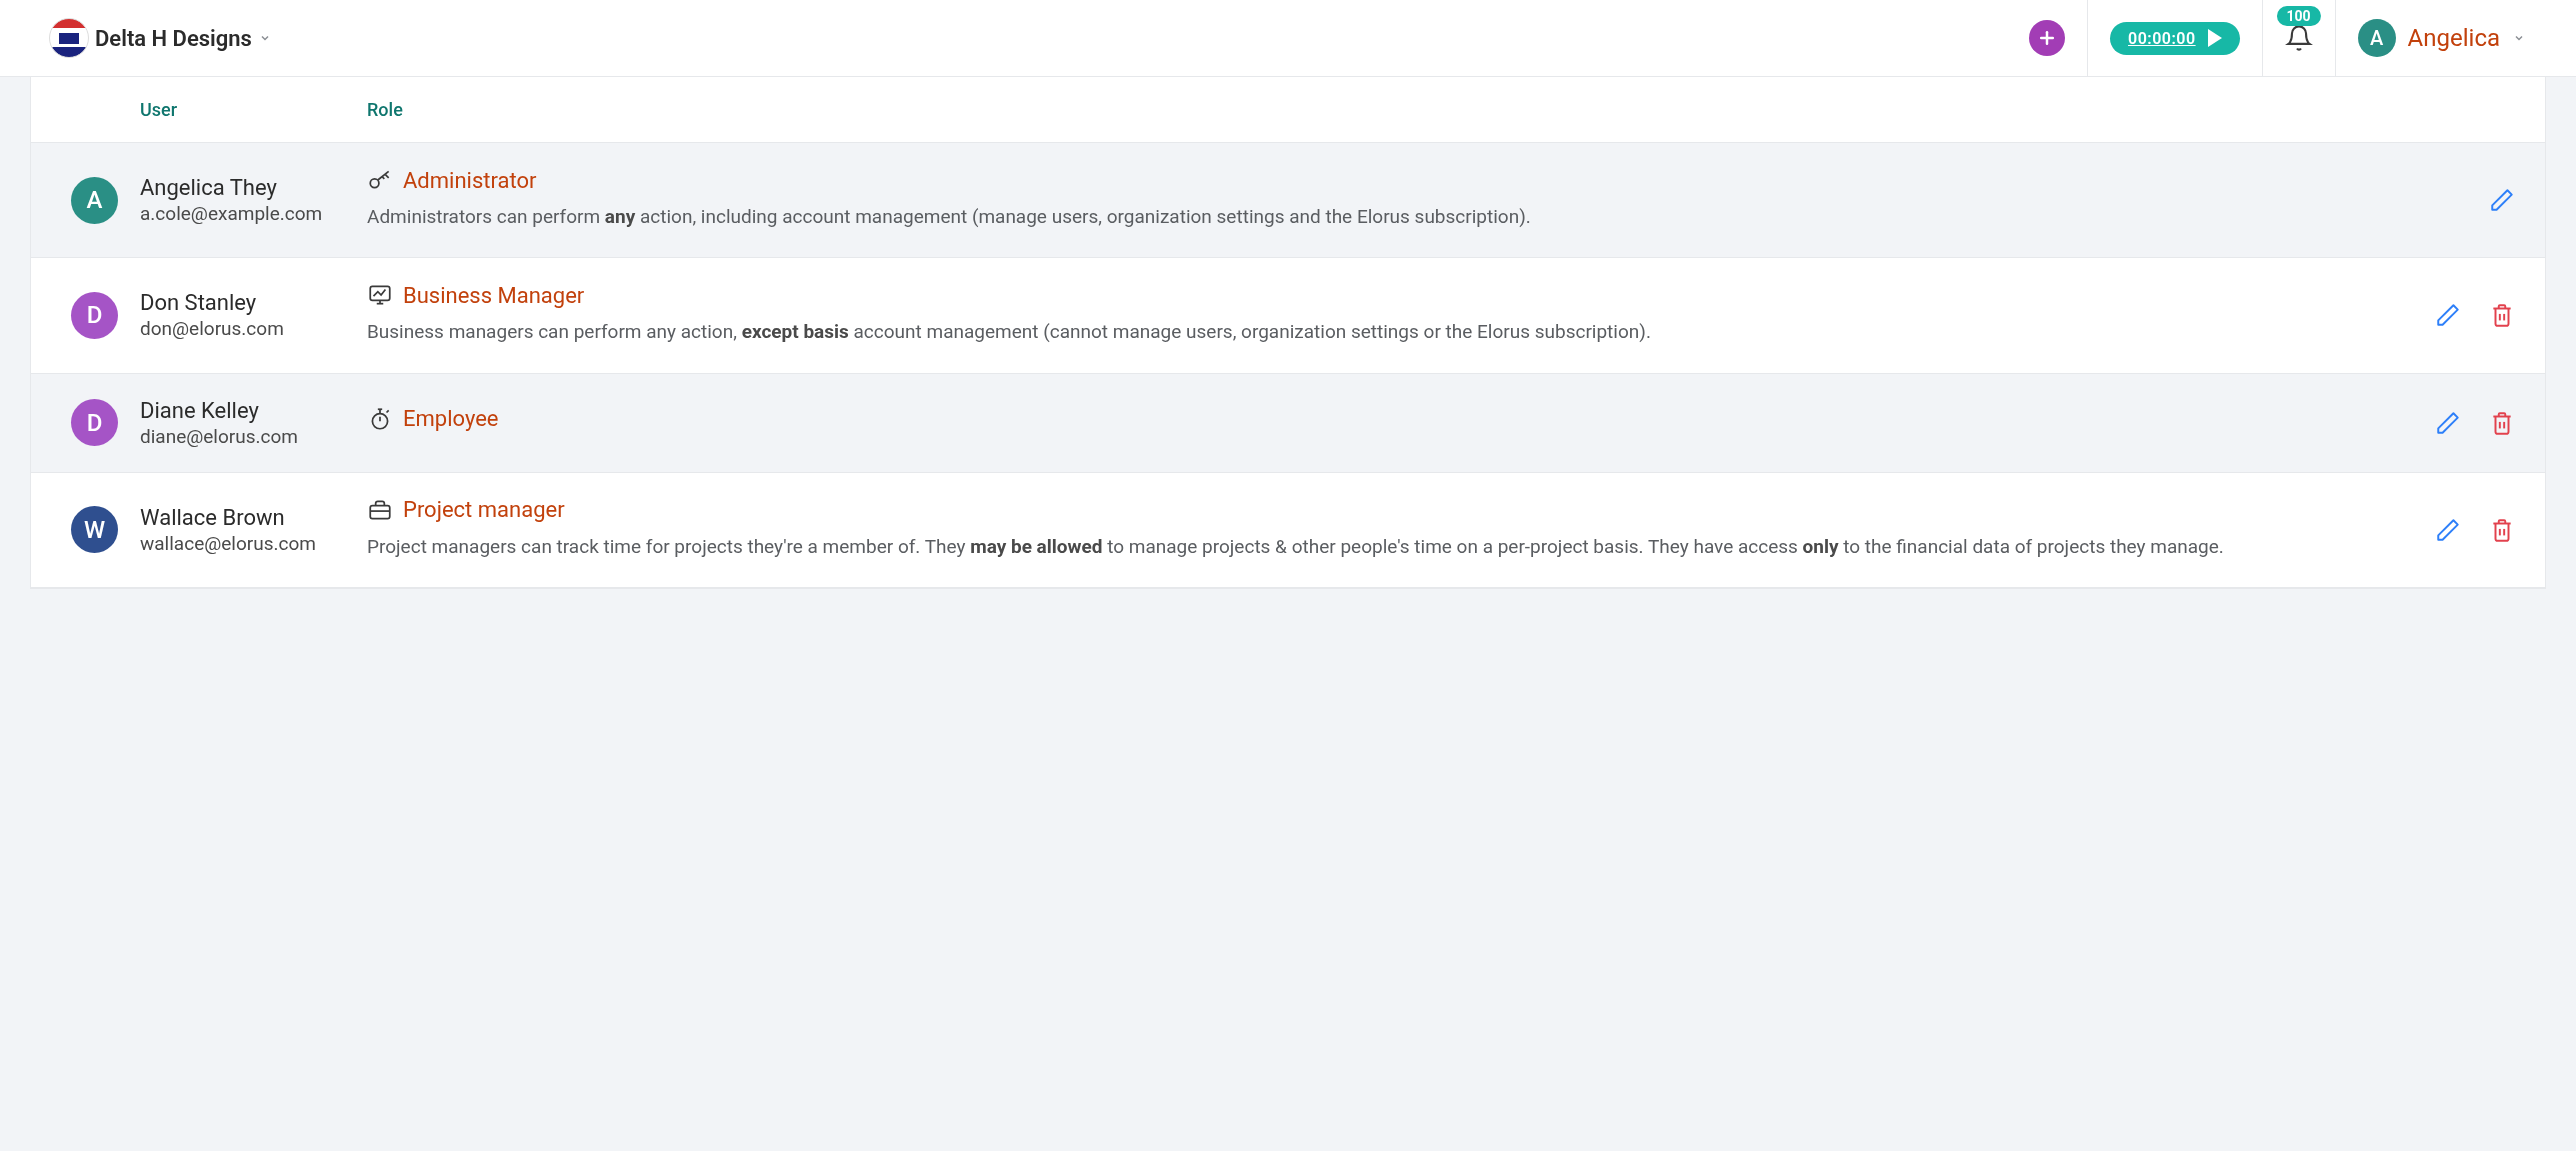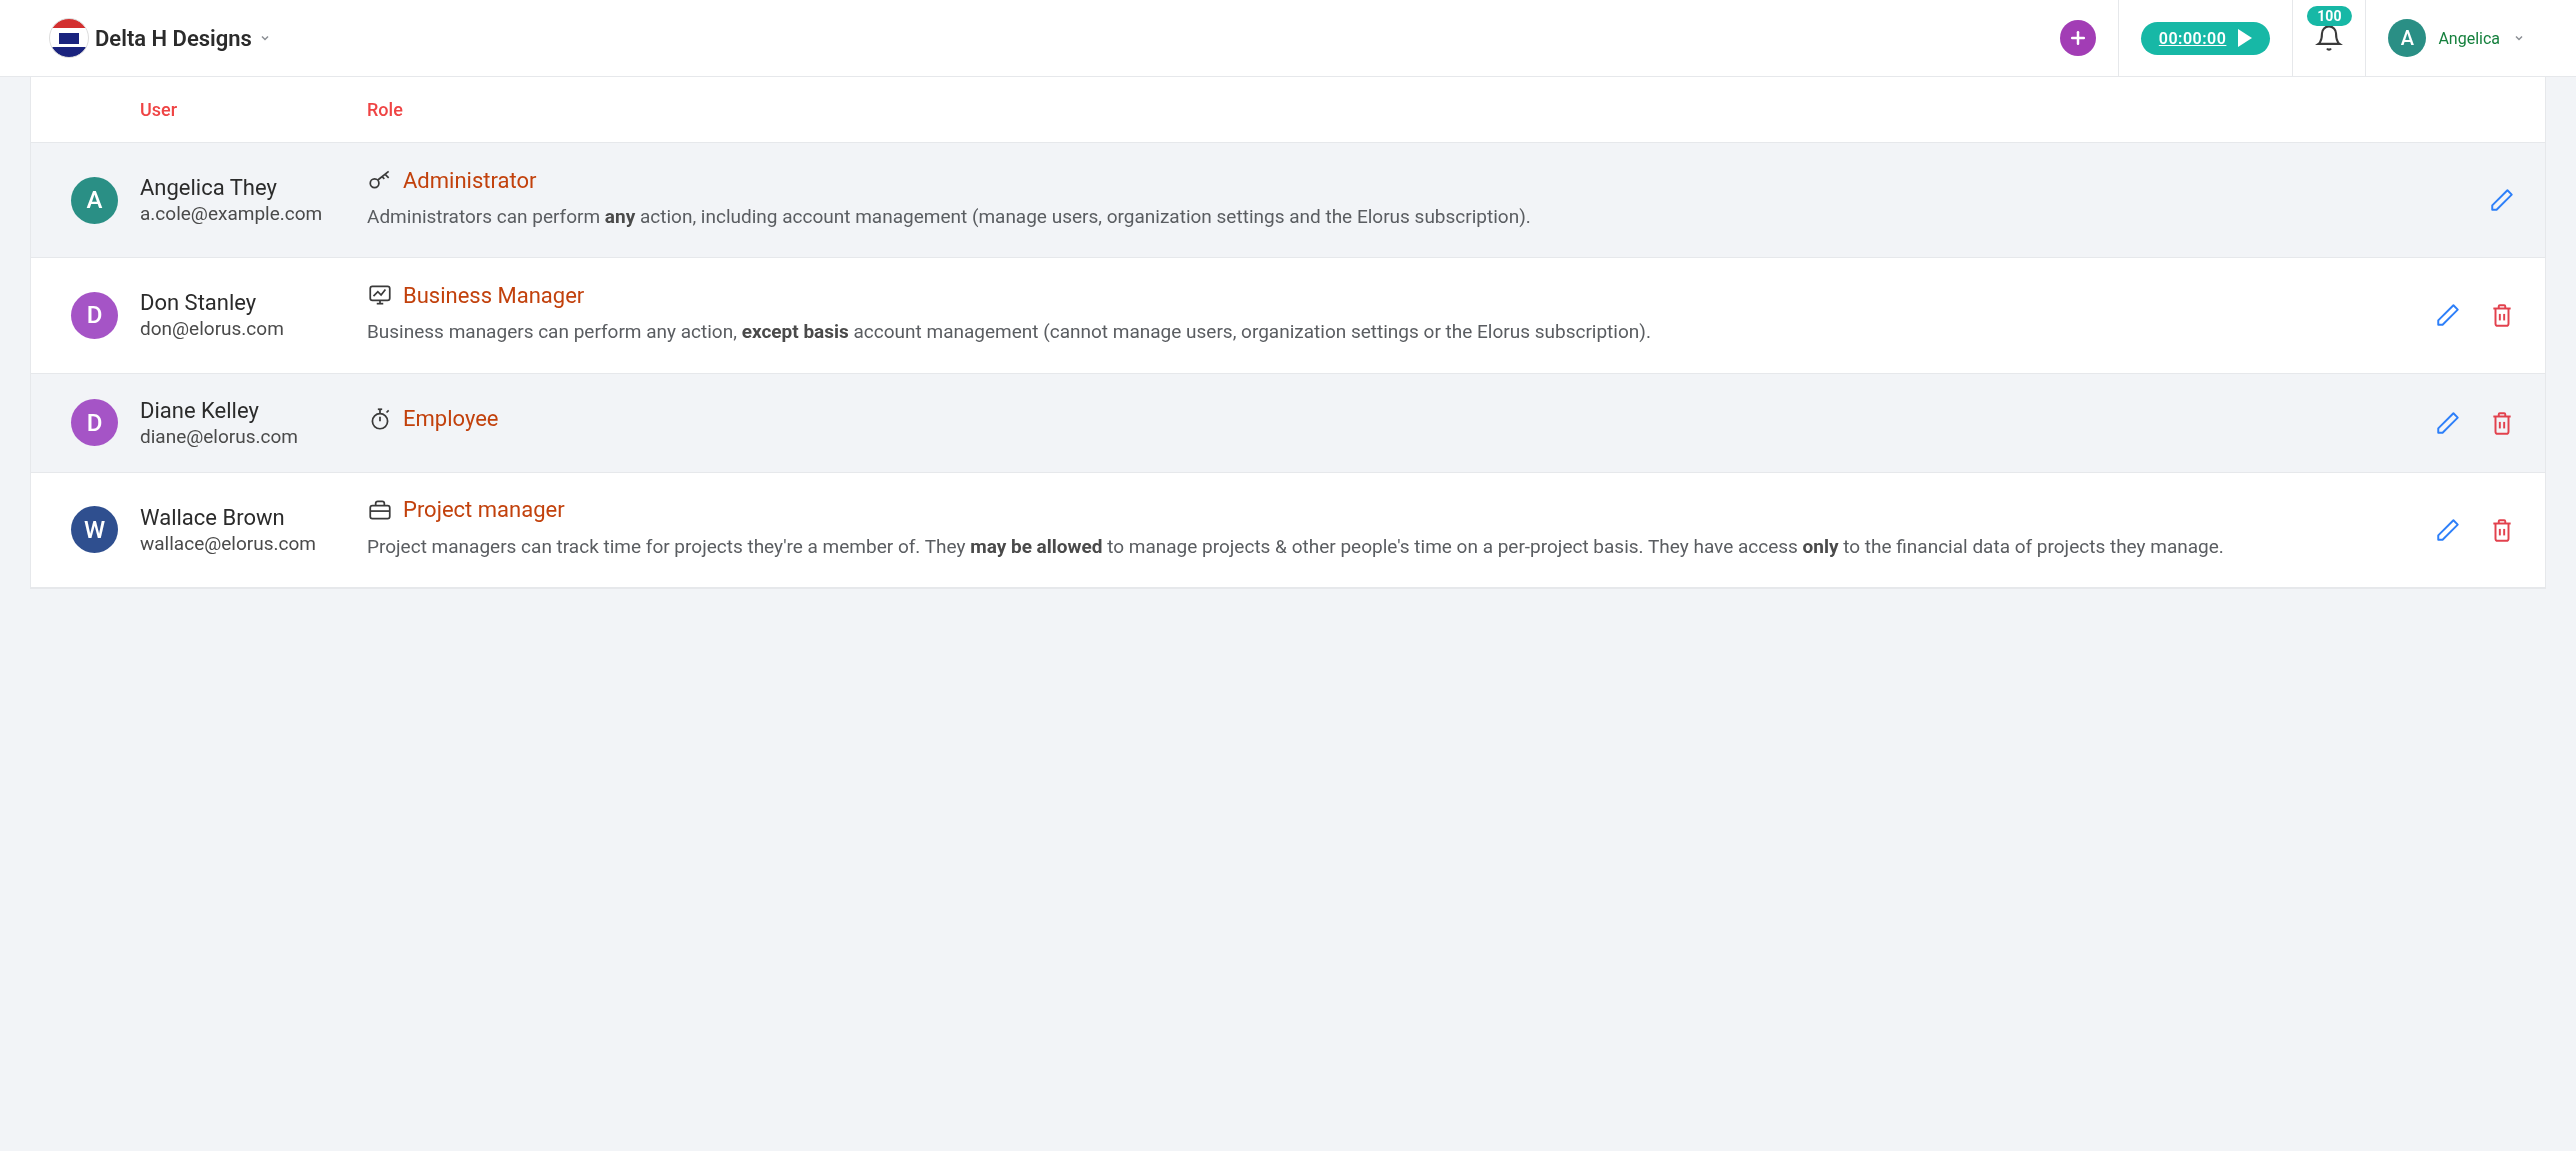--- a/index.html
+++ b/index.html
@@ -124,37 +124,37 @@
   }
   .avatar {
     width: 38px; height: 38px;
     border-radius: 50%;
     display: flex; align-items: center; justify-content: center;
     color: #fff;
     font-size: 20px;
     font-weight: 500;
   }
   .avatar.teal { background: #2a8f85; }
-  .user-chip .uname { font-size: 16px; color: #15803d; }
+  .user-chip .uname { font-size: 24px; color: #c2410c; }
 
   
   .content {
     padding: 0 30px 30px 30px;
   }
   .table {
     background: #ffffff;
     border: 1px solid #e6e8eb;
     border-top: none;
   }
   .thead {
     display: grid;
     grid-template-columns: 109px 227px 1fr 119px;
     align-items: center;
     padding: 22px 30px 22px 0;
-    color: #ef4444;
+    color: #0f766e;
     font-size: 18px;
     font-weight: 500;
     background: #ffffff;
     border-bottom: 1px solid #e6e8eb;
   }
   .thead .th-spacer { }
   .row {
     display: grid;
     grid-template-columns: 109px 227px 1fr 119px;
     align-items: center;

